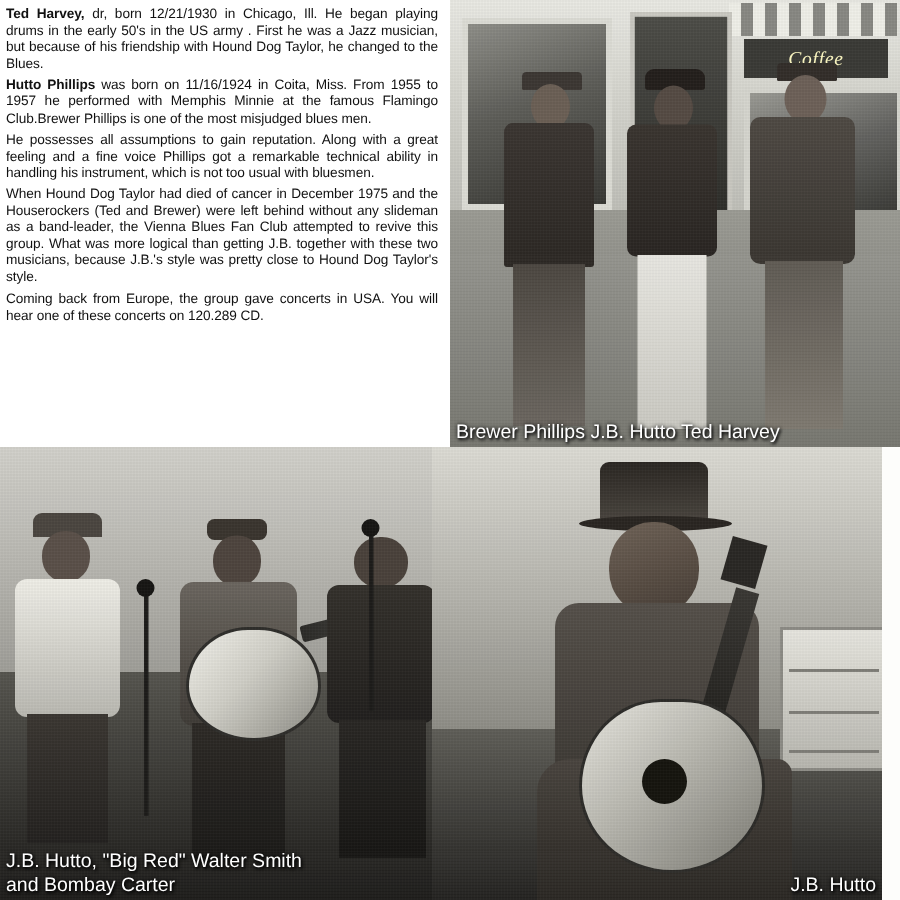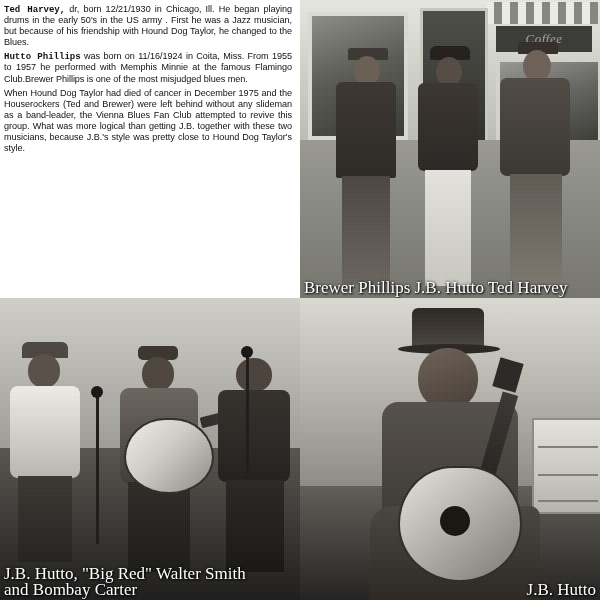--- a/index.html
+++ b/index.html
@@ -33,63 +33,63 @@
   }
   .para {
     font-size: 9.1px;
     line-height: 11.1px;
     color: #111111;
     text-align: justify;
     margin: 0 0 3px 0;
     font-family: "Liberation Sans", sans-serif;
     letter-spacing: -0.05px;
   }
-  .para b { font-weight: bold; font-family: Liberation Mono, monospace; }
+  .para b { font-weight: bold; }
 
   
   .photo {
     position: absolute;
     overflow: hidden;
     background: #6e6e6e;
   }
   .photo .grain {
     position: absolute;
     inset: 0;
     pointer-events: none;
     opacity: .38;
     background-image:
       repeating-linear-gradient(0deg, rgba(255,255,255,.05) 0 1px, rgba(0,0,0,.05) 1px 2px),
       repeating-linear-gradient(90deg, rgba(255,255,255,.04) 0 1px, rgba(0,0,0,.04) 1px 2px);
   }
   .caption {
     position: absolute;
     bottom: 2px;
     color: #ffffff;
-    font-size: 17px;
+    font-size: 13px;
     line-height: 16px;
-    font-family: Liberation Serif, serif;
+    font-family: Liberation Sans, sans-serif;
     text-shadow: 0 0 3px rgba(0,0,0,.95), 1px 1px 2px rgba(0,0,0,.9);
     white-space: pre-line;
   }
 
   
   #photo-top-right {
     left: 300px; top: 0; width: 300px; height: 298px;
     background:
       linear-gradient(180deg, #dcdcd6 0%, #cfcfc8 18%, #b9b9b2 30%, #9c9c95 42%, #8a8a83 60%, #7a7a74 78%, #6f6f69 100%);
   }
   .shopfront {
     position: absolute; left: 0; top: 0; width: 300px; height: 140px;
     background:
       linear-gradient(180deg, #e9e9e3 0%, #d7d7d0 40%, #bfbfb8 100%);
   }
   .shop-sign {
     position: absolute; left: 196px; top: 26px; width: 96px; height: 26px;
     background: #3a3a36;
-    color: #a3a3a3;
+    color: #fef9c3;
     font-family: "Liberation Serif", serif;
     font-size: 13px;
     font-style: italic;
     display: flex; align-items: center; justify-content: center;
     letter-spacing: .5px;
   }
   .shop-door {
     position: absolute; left: 120px; top: 8px; width: 62px; height: 132px;
     background: linear-gradient(180deg,#4d4d48,#2e2e2a);
     border: 3px solid #cac9c2;
@@ -171,21 +171,21 @@
   .mic-stand {
     position: absolute; width: 3px; background: #1d1c1a;
   }
   .mic-head {
     position: absolute; width: 12px; height: 12px; border-radius: 50%;
     background: #171614;
   }
 
   
   #photo-bottom-right {
-    left: 300px; top: 298px; width: 300px; height: 302px;
+    left: 288px; top: 298px; width: 300px; height: 302px;
     background: linear-gradient(180deg,#c3c2bb 0%, #9e9d96 30%, #6b6a64 70%, #3b3a36 100%);
   }
   .room-wall {
     position: absolute; left: 0; top: 0; width: 300px; height: 188px;
     background: linear-gradient(180deg,#dcdbd4 0%, #b3b2ab 55%, #8e8d86 100%);
   }
   .room-floor {
     position: absolute; left: 0; top: 188px; width: 300px; height: 114px;
     background: linear-gradient(180deg,#5f5e58,#232220);
   }
@@ -247,21 +247,23 @@
   .caption-tr { left: 4px; bottom: 2px; }
 </style>
 </head>
 <body>
 
 <div class="page">
 
   <div class="text-col">
     <p class="para"><b>Ted Harvey,</b> dr, born 12/21/1930 in Chicago, Ill. He began playing drums in the early 50's in the US army . First he was a Jazz musician, but because of his friendship with Hound Dog Taylor, he changed to the Blues.</p>
     <p class="para"><b>Hutto Phillips</b> was born on 11/16/1924 in Coita, Miss. From 1955 to 1957 he performed with Memphis Minnie at the famous Flamingo Club.Brewer Phillips is one of the most misjudged blues men.</p>
+    <p class="para">He possesses all assumptions to gain reputation. Along with a great feeling and a fine voice Phillips got a remarkable technical ability in handling his instrument, which is not too usual with bluesmen.</p>
     <p class="para">When Hound Dog Taylor had died of cancer in December 1975 and the Houserockers (Ted and Brewer) were left behind without any slideman as a band-leader, the Vienna Blues Fan Club attempted to revive this group. What was more logical than getting J.B. together with these two musicians, because J.B.'s style was pretty close to Hound Dog Taylor's style.</p>
+    <p class="para">Coming back from Europe, the group gave concerts in USA. You will hear one of these concerts on 120.289 CD.</p>
   </div>
 
   <div class="photo" id="photo-top-right">
     <div class="shopfront">
       <div class="awning"></div>
       <div class="shop-win-left"></div>
       <div class="shop-door"></div>
       <div class="shop-win-right"></div>
       <div class="shop-sign">Coffee</div>
     </div>

